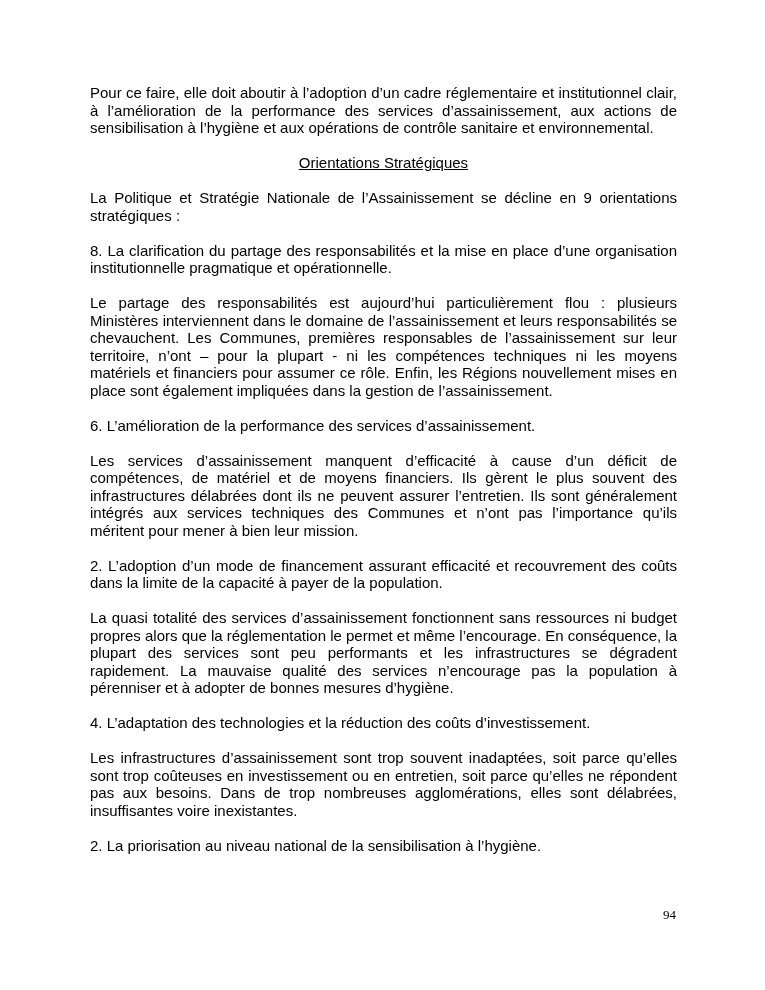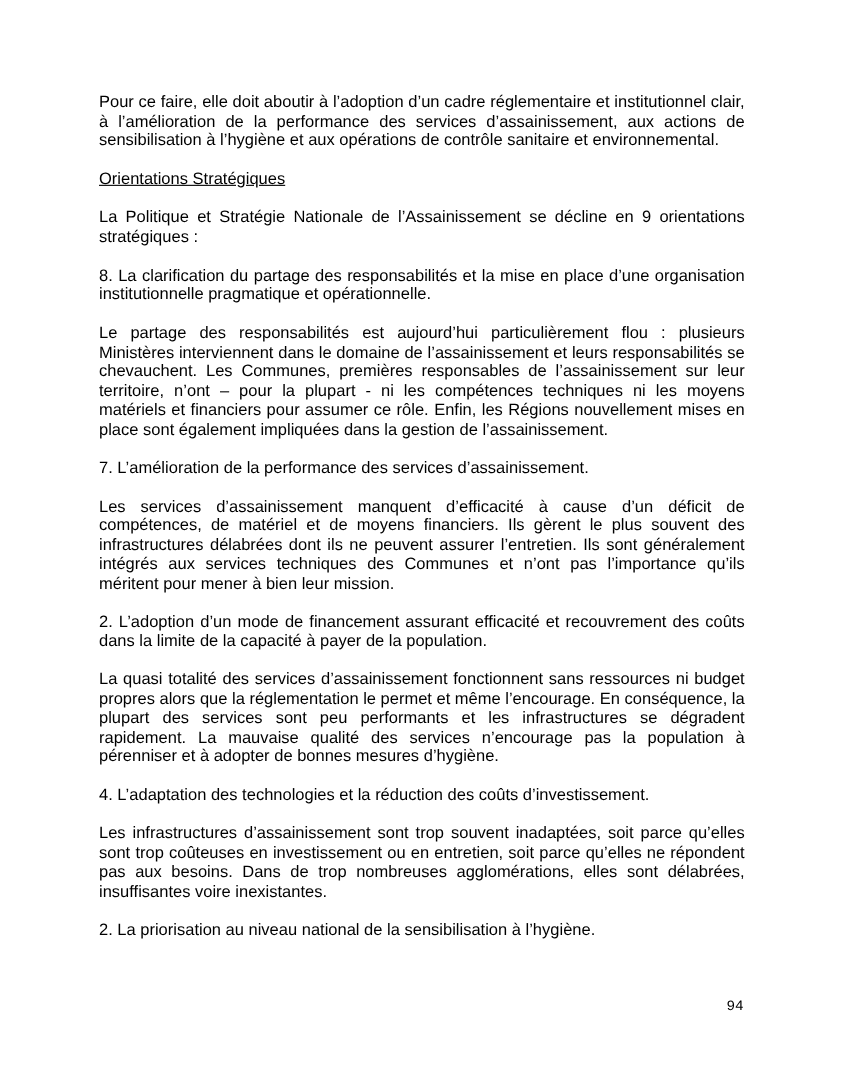--- a/index.html
+++ b/index.html
@@ -23,42 +23,42 @@
     font-size: 15px;
     line-height: 17.5px;
     color: #000000;
     text-align: justify;
   }
   .content p {
     margin: 0 0 17.5px 0;
   }
   .content p.heading {
     text-decoration: underline;
-    text-align: left;
+    text-align: center;
   }
   .page-number {
     position: absolute;
     top: 907px;
     right: 89px;
-    font-family: Liberation Mono, monospace;
+    font-family: Liberation Serif, serif;
     font-size: 13px;
     color: #000000;
   }
 </style>
 </head>
 <body>
 
 <div class="page">
   <div class="content">
     <p>Pour ce faire, elle doit aboutir à l’adoption d’un cadre réglementaire et institutionnel clair, à l’amélioration de la performance des services d’assainissement, aux actions de sensibilisation à l’hygiène et aux opérations de contrôle sanitaire et environnemental.</p>
     <p class="heading">Orientations Stratégiques</p>
     <p>La Politique et Stratégie Nationale de l’Assainissement se décline en 9 orientations stratégiques :</p>
     <p>8. La clarification du partage des responsabilités et la mise en place d’une organisation institutionnelle pragmatique et opérationnelle.</p>
     <p>Le partage des responsabilités est aujourd’hui particulièrement flou : plusieurs Ministères interviennent dans le domaine de l’assainissement et leurs responsabilités se chevauchent. Les Communes, premières responsables de l’assainissement sur leur territoire, n’ont – pour la plupart - ni les compétences techniques ni les moyens matériels et financiers pour assumer ce rôle. Enfin, les Régions nouvellement mises en place sont également impliquées dans la gestion de l’assainissement.</p>
-    <p>7. L’amélioration de la performance des services d’assainissement.</p>
+    <p>6. L’amélioration de la performance des services d’assainissement.</p>
     <p>Les services d’assainissement manquent d’efficacité à cause d’un déficit de compétences, de matériel et de moyens financiers. Ils gèrent le plus souvent des infrastructures délabrées dont ils ne peuvent assurer l’entretien. Ils sont généralement intégrés aux services techniques des Communes et n’ont pas l’importance qu’ils méritent pour mener à bien leur mission.</p>
     <p>2. L’adoption d’un mode de financement assurant efficacité et recouvrement des coûts dans la limite de la capacité à payer de la population.</p>
     <p>La quasi totalité des services d’assainissement fonctionnent sans ressources ni budget propres alors que la réglementation le permet et même l’encourage. En conséquence, la plupart des services sont peu performants et les infrastructures se dégradent rapidement. La mauvaise qualité des services n’encourage pas la population à pérenniser et à adopter de bonnes mesures d’hygiène.</p>
     <p>4. L’adaptation des technologies et la réduction des coûts d’investissement.</p>
     <p>Les infrastructures d’assainissement sont trop souvent inadaptées, soit parce qu’elles sont trop coûteuses en investissement ou en entretien, soit parce qu’elles ne répondent pas aux besoins. Dans de trop nombreuses agglomérations, elles sont délabrées, insuffisantes voire inexistantes.</p>
     <p>2. La priorisation au niveau national de la sensibilisation à l’hygiène.</p>
   </div>
   <div class="page-number">94</div>
 </div>
 

